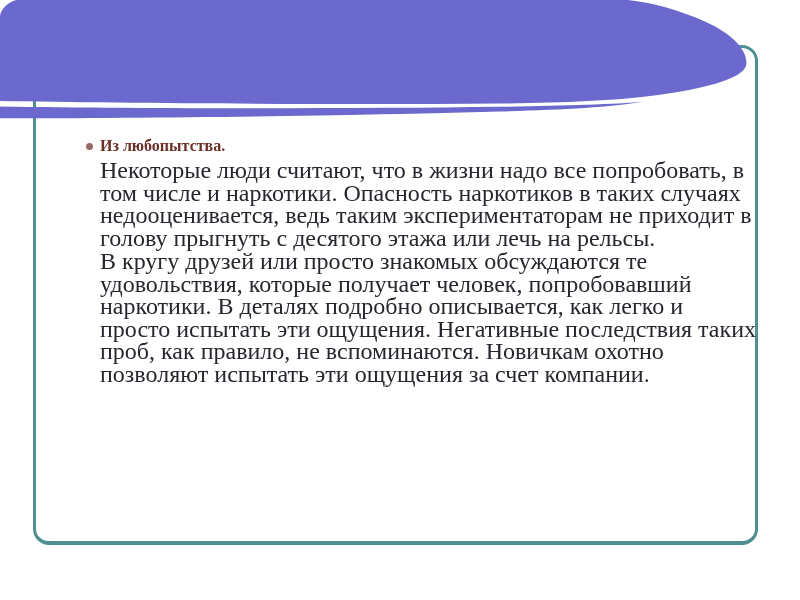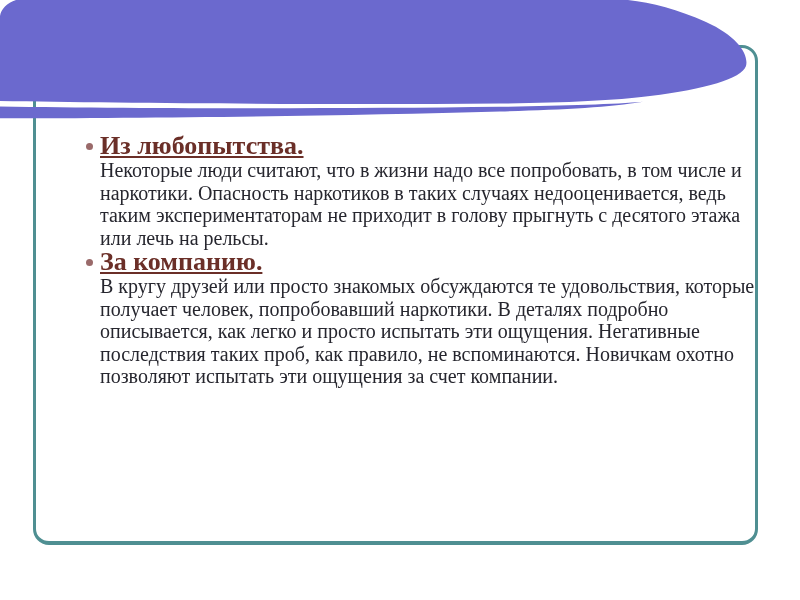--- a/index.html
+++ b/index.html
@@ -44,38 +44,37 @@
   .content {
     position: absolute;
     left: 100px;
     top: 133px;
     width: 656px;
   }
   .bullet-item { position: relative; }
   .bullet-heading {
     position: relative;
     margin: 1px 0 1px 0;
-    font-size: 26px;
+    font-size: 16px;
     line-height: 24px;
     font-weight: bold;
-    text-decoration: underline;
     color: var(--maroon, #6b2f28);
   }
   .bullet-dot {
     position: absolute;
     left: -14px;
     top: 9px;
     width: 7px;
     height: 7px;
     border-radius: 50%;
     background: var(--bullet, #9a6a6a);
   }
   .bullet-body {
     margin: 0 0 1px 0;
-    font-size: 20px;
+    font-size: 24px;
     line-height: 22.5px;
     color: var(--body-text, #26262e);
   }
 </style>
 </head>
 <body>
 
 <div class="slide">
 
   <div class="frame"></div>
@@ -104,22 +103,18 @@
 
     <div class="bullet-item">
       <div class="bullet-heading">
         <span class="bullet-dot"></span>
         <span>Из любопытства.</span>
       </div>
       <p class="bullet-body">Некоторые люди считают, что в жизни надо все попробовать, в том числе и наркотики. Опасность наркотиков в таких случаях недооценивается, ведь таким экспериментаторам не приходит в голову прыгнуть с десятого этажа или лечь на рельсы.</p>
     </div>
 
     <div class="bullet-item">
-      <div class="bullet-heading">
-        <span class="bullet-dot"></span>
-        <span>За компанию.</span>
-      </div>
       <p class="bullet-body">В кругу друзей или просто знакомых обсуждаются те удовольствия, которые получает человек, попробовавший наркотики. В деталях подробно описывается, как легко и просто испытать эти ощущения. Негативные последствия таких проб, как правило, не вспоминаются. Новичкам охотно позволяют испытать эти ощущения за счет компании.</p>
     </div>
 
 
   </div>
 </div>
 
 </body></html>

